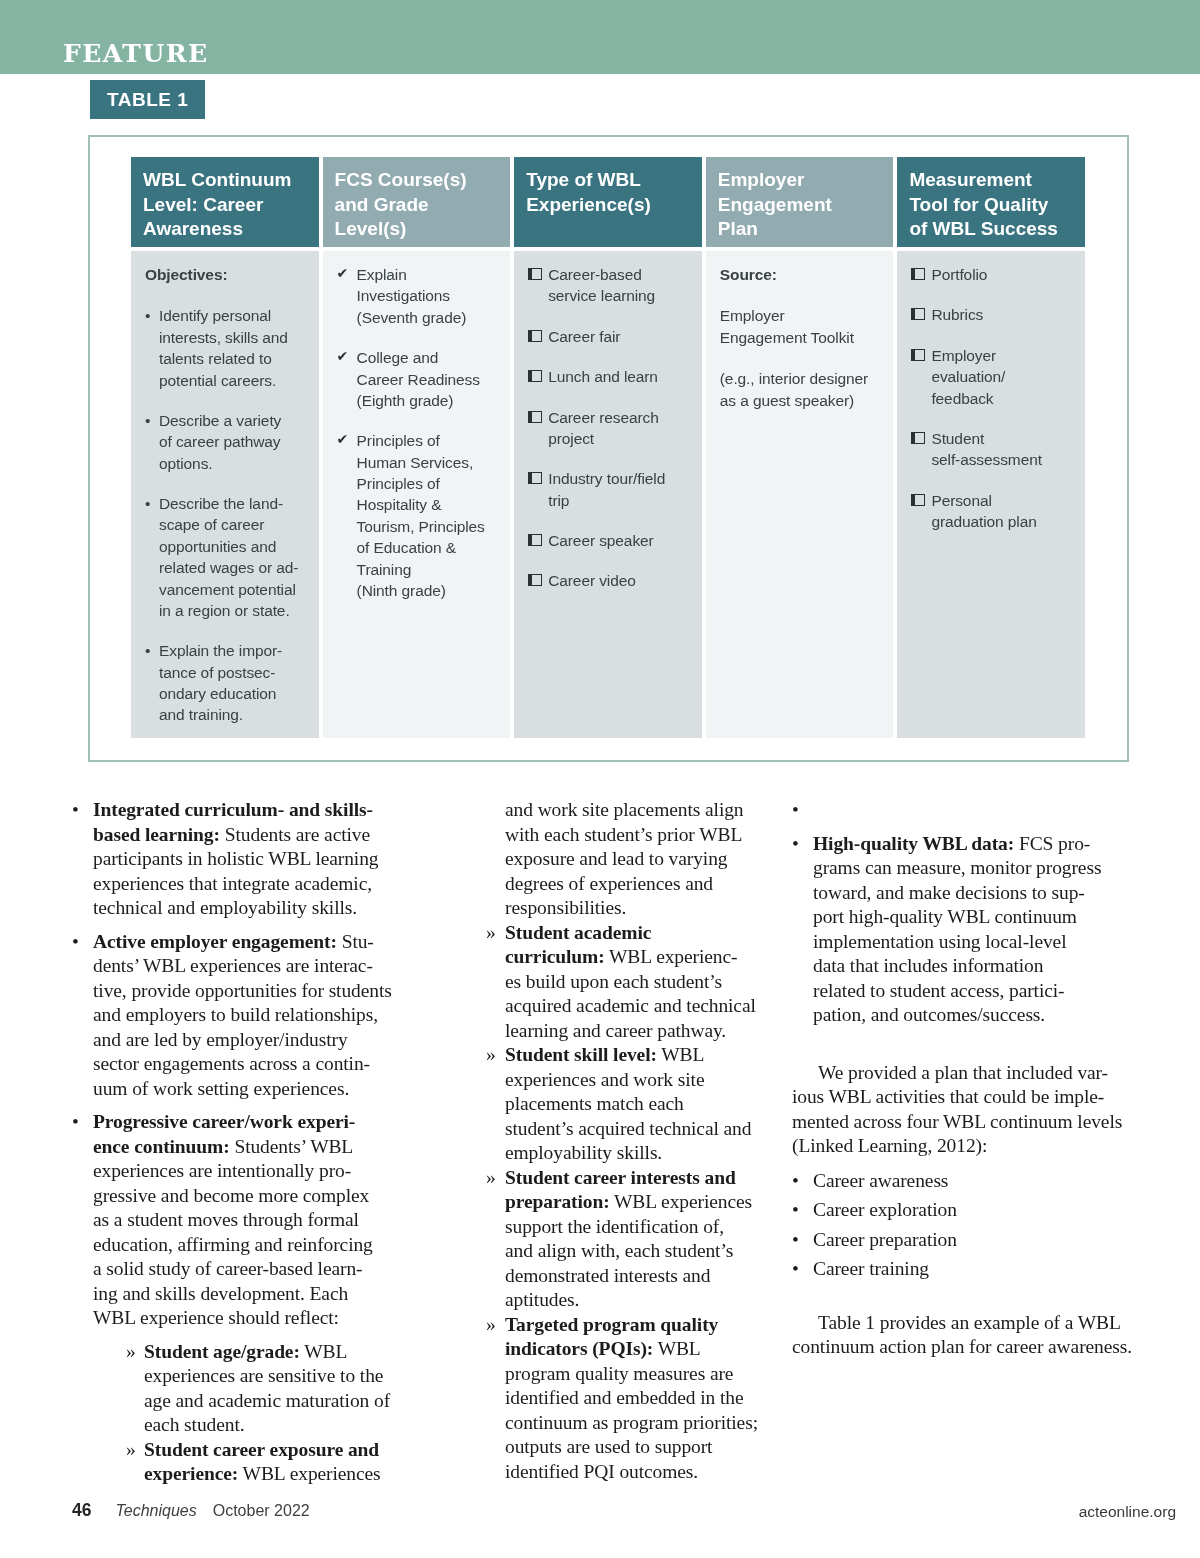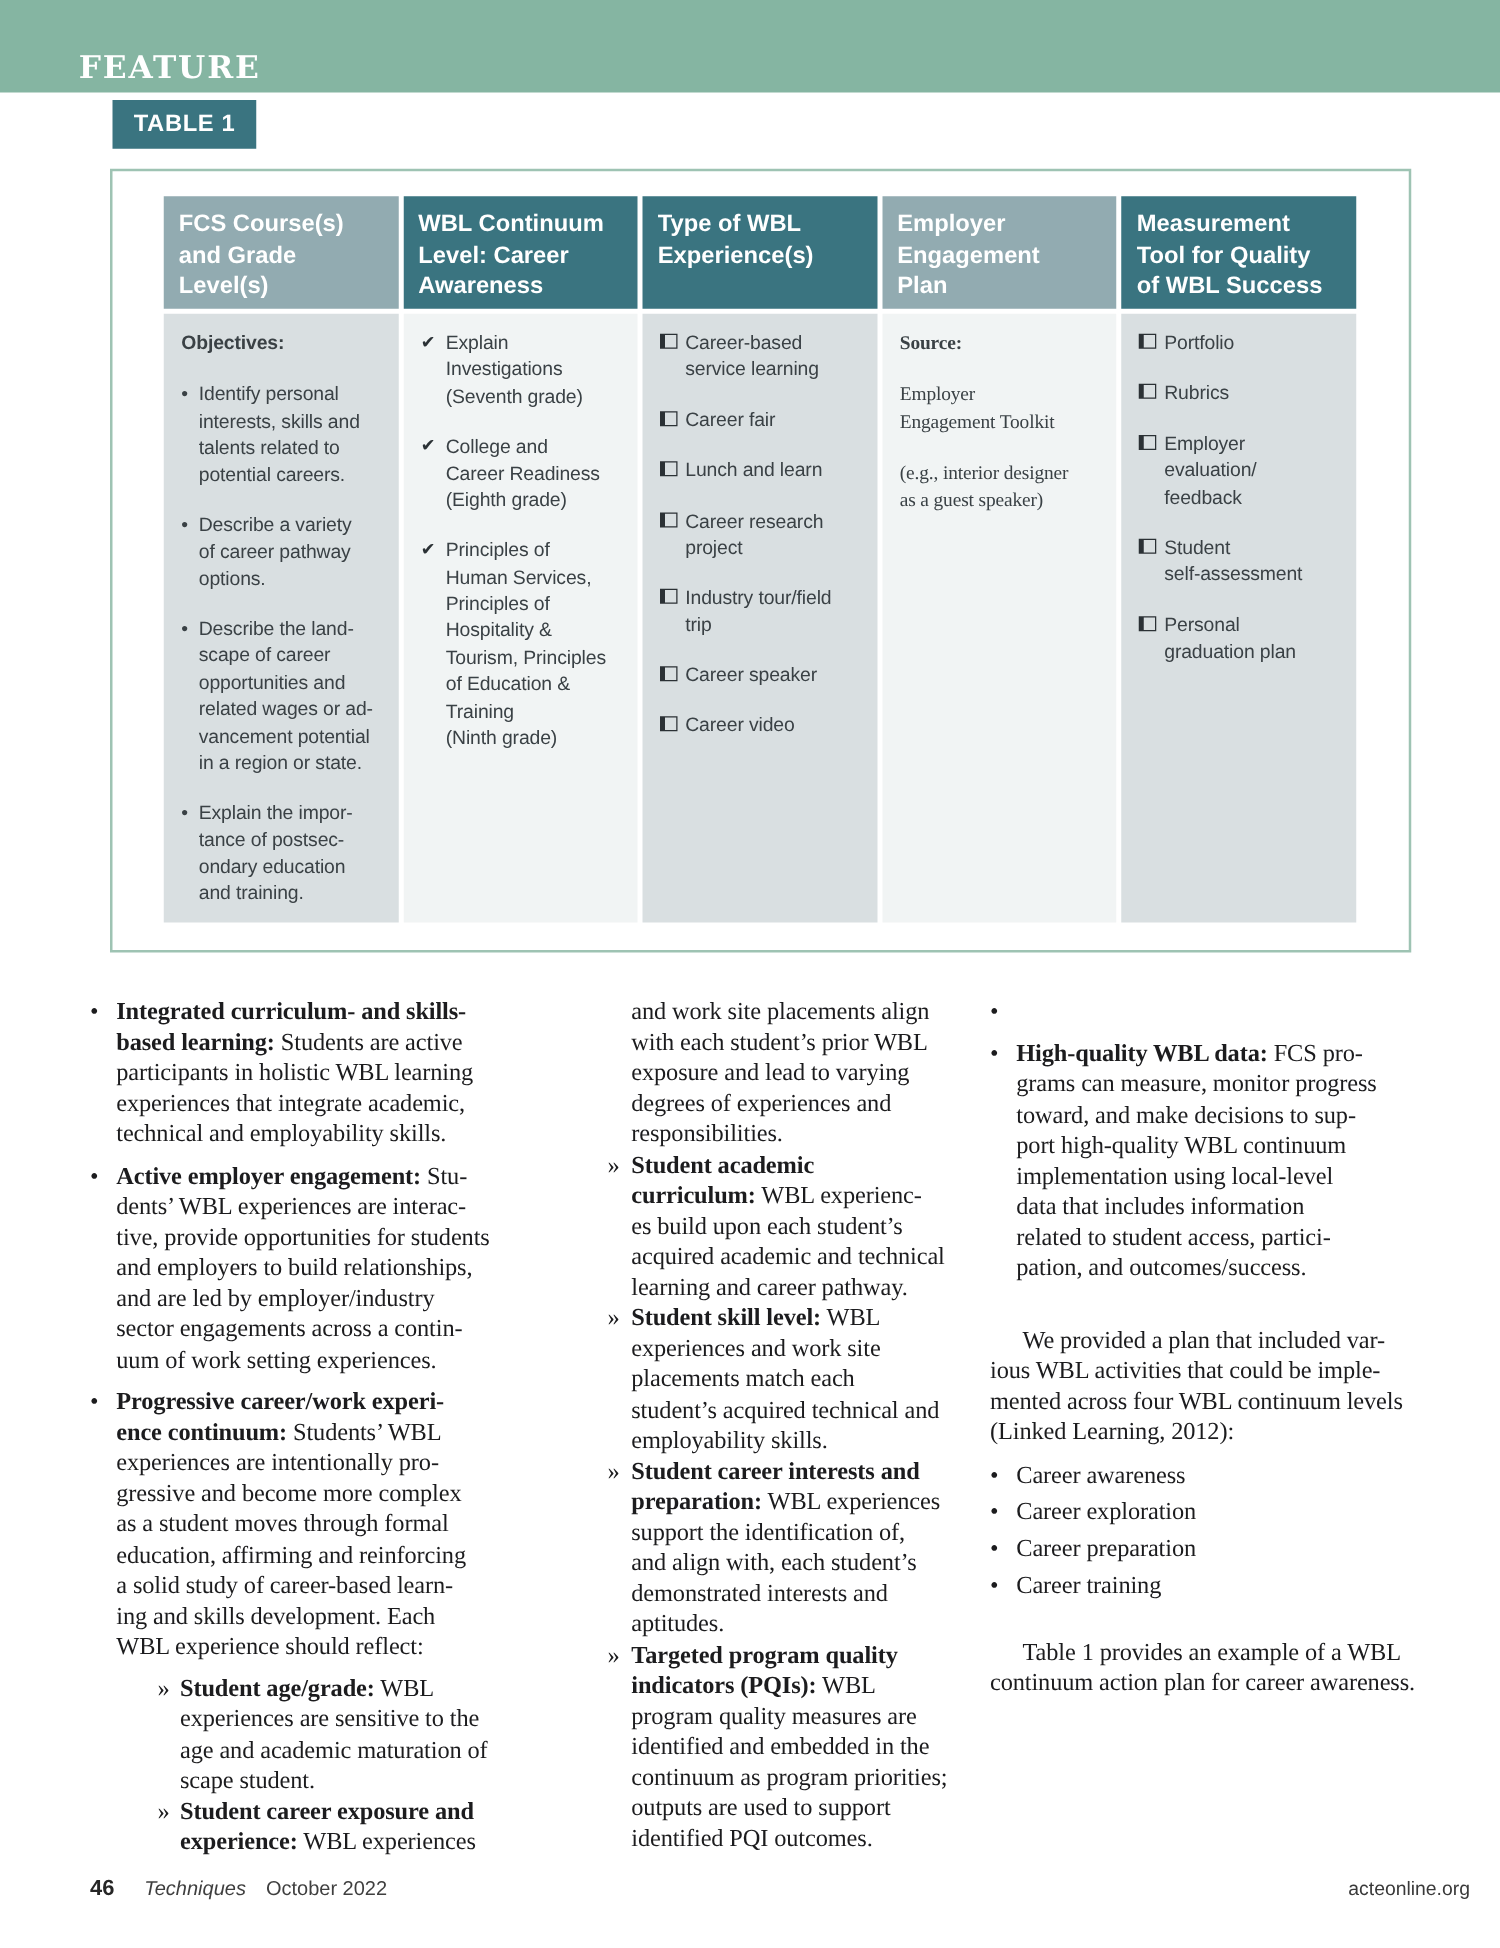--- a/index.html
+++ b/index.html
@@ -27,21 +27,21 @@
   .td.gray{background:#d9dfe1;}
   .td.light{background:#f1f4f4;}
   .cell-title{font-weight:bold;margin:0 0 20px 0;}
   .td .item{display:flex;margin-bottom:19px;white-space:pre-line;}
   .td .item:last-child{margin-bottom:0;}
   .td .mk{flex:0 0 14px;}
   .td .mk.wide{flex:0 0 20px;}
   .cbox{display:inline-block;width:9px;height:10px;border:1.6px solid #2b3135;border-left-width:4px;
         margin-top:3px;}
   .check{font-size:14px;color:#2b3135;}
-  .p4{margin:0 0 20px 0;white-space:pre-line;font-family:Liberation Serif, serif;}
+  .p4{margin:0 0 20px 0;white-space:pre-line;}
   .p4:last-child{margin-bottom:0;}
   .p4 b{white-space:pre-line;}
 
   
   .bcol{position:absolute;top:798px;font-family:"Liberation Serif",serif;font-size:19.5px;
         line-height:24.5px;color:#1c1c1e;letter-spacing:-.1px;}
   #bcol1{left:72px;width:380px;}
   #bcol2{left:486px;width:312px;}
   #bcol3{left:792px;width:352px;}
   .bb{display:flex;margin-bottom:9px;}
@@ -74,26 +74,26 @@
 
   <div class="band">
     <div class="feature">FEATURE</div>
   </div>
 
   <div class="table-tab">TABLE 1</div>
 
   <div class="table-box">
     <div class="tgrid">
 
+      <div class="th dark">WBL Continuum
+Level: Career
+Awareness</div>
       <div class="th light">FCS Course(s)
 and Grade
 Level(s)</div>
-      <div class="th dark">WBL Continuum
-Level: Career
-Awareness</div>
       <div class="th dark">Type of WBL
 Experience(s)</div>
       <div class="th light">Employer
 Engagement
 Plan</div>
       <div class="th dark">Measurement
 Tool for Quality
 of WBL Success</div>
 
       <div class="td gray">
@@ -257,21 +257,21 @@
 a solid study of career-based learn-
 ing and skills development. Each
 WBL experience should reflect:</span></p>
     </div>
     <div class="sublist">
       <div class="bb">
         <span class="bmk">»</span>
         <p><b>Student age/grade:</b><span> WBL
 experiences are sensitive to the
 age and academic maturation of
-scape student.</span></p>
+each student.</span></p>
       </div>
       <div class="bb">
         <span class="bmk">»</span>
         <p><b>Student career exposure and
 experience:</b><span> WBL experiences</span></p>
       </div>
     </div>
   </div>
 
   <div class="bcol" id="bcol2">

